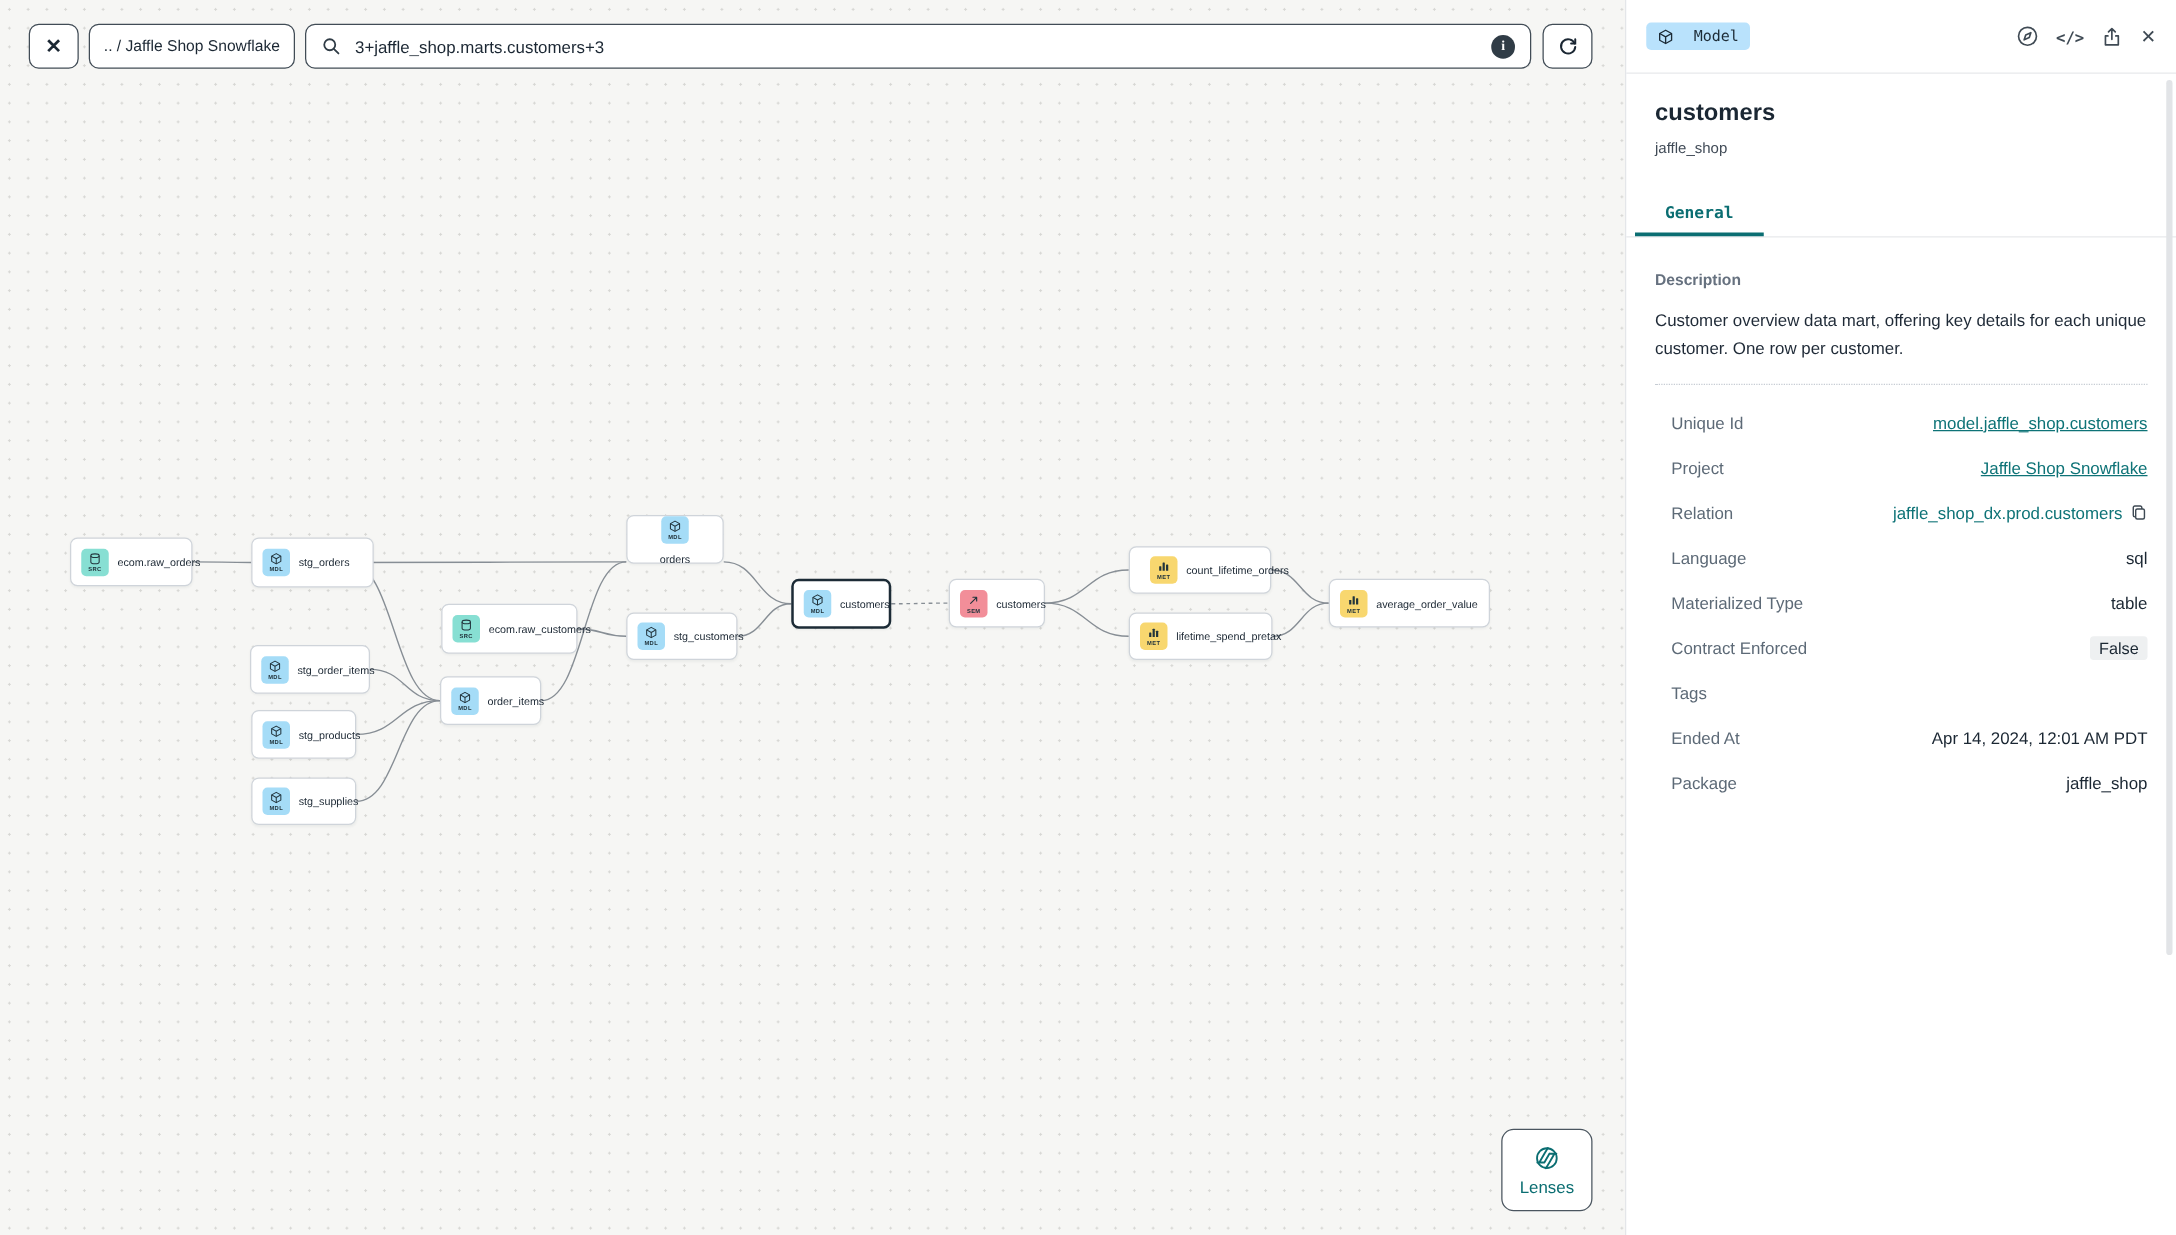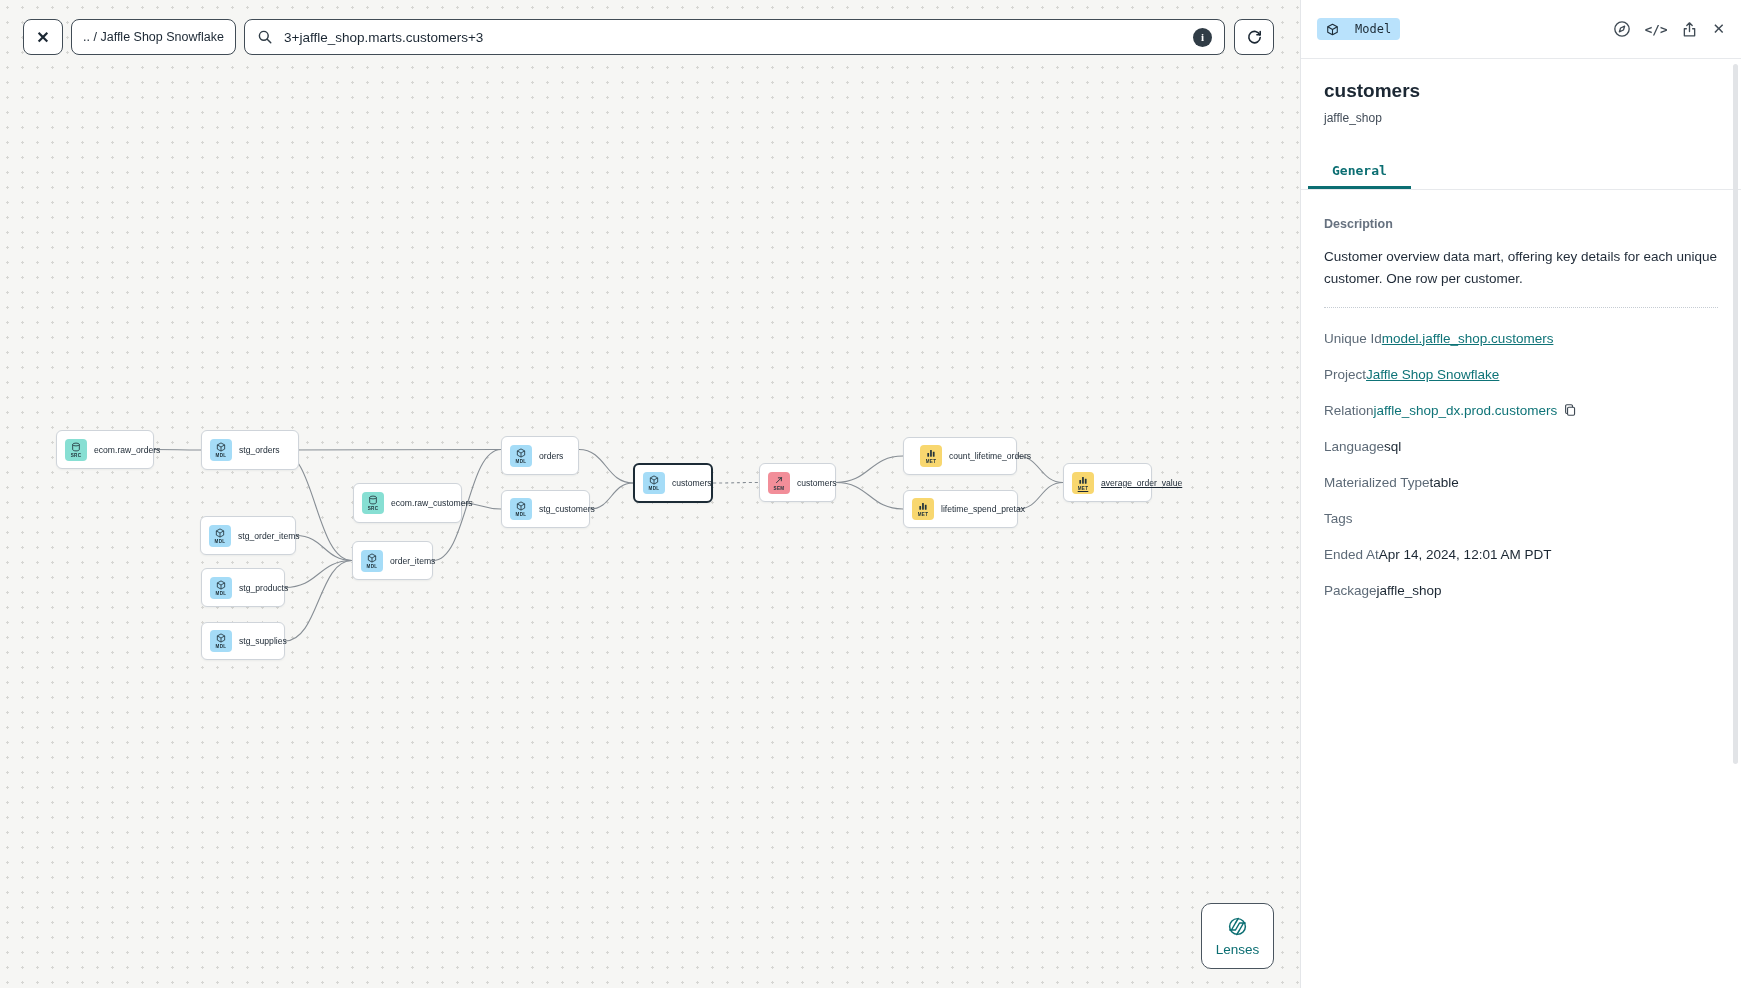--- a/index.html
+++ b/index.html
@@ -98,21 +98,21 @@
     display:inline-block;padding:9px 24px 8px;
     font-family:"DejaVu Sans Mono",monospace;font-size:13px;font-weight:700;
     color:#0b6e72;border-bottom:3px solid #0b6e72;cursor:pointer;
   }
 
   .p-content{padding:27px 23px 0;}
   .desc-label{font-size:12.5px;font-weight:700;color:#66717f;margin-bottom:15px;}
   .desc-text{font-size:13.5px;line-height:22px;color:#1f2a37;margin-bottom:17px;max-width:400px;}
   .dotted-sep{border:none;border-top:1px dotted #c6ccd3;margin:0 0 19px;}
 
-  .drow{display:flex;align-items:center;min-height:22px;margin-bottom:14px;}
+  .drow{display:flex;align-items:center;justify-content:space-between;min-height:22px;margin-bottom:14px;margin-left:13px;}
   .dlabel{font-size:13.5px;color:#5d6a77;}
   .dvalue{font-size:13.5px;color:#1b2733;text-align:right;display:flex;align-items:center;gap:6px;}
   .dvalue a{color:#0e7377;text-decoration:underline;cursor:pointer;}
   .dvalue a.nounder{text-decoration:none;}
   .copy-ic{color:#3f4a54;cursor:pointer;display:flex;}
   .kv-badge{background:#eef0f1;border-radius:3px;padding:2px 7px;font-size:13px;color:#1b2733;}
   .pill{
     background:#e1f8ec;border:1px solid #aee6c9;border-radius:999px;
     padding:3px 14px;font-size:13.5px;color:#136c52;
   }
@@ -206,21 +206,21 @@
       <div class="node" style="left: 201px; top: 622px; width: 84px; height: 38px;">
         <span class="nbadge model">
           <svg viewBox="0 0 12 12" fill="none" stroke="currentColor" stroke-width="1" stroke-linejoin="round">
             <path d="M6 1.1 10.4 3.5v5L6 10.9 1.6 8.5v-5Z"></path>
             <path d="M1.6 3.5 6 6l4.4-2.5M6 6v4.9"></path>
           </svg>
           <span class="blabel">MDL</span>
         </span>
         <span class="nlabel">stg_supplies</span>
       </div>
-      <div class="node" style="left: 501px; top: 436px; width: 78px; height: 39px;">
+      <div class="node" style="left: 501px; top: 412px; width: 78px; height: 39px; flex-direction: column;">
         <span class="nbadge model">
           <svg viewBox="0 0 12 12" fill="none" stroke="currentColor" stroke-width="1" stroke-linejoin="round">
             <path d="M6 1.1 10.4 3.5v5L6 10.9 1.6 8.5v-5Z"></path>
             <path d="M1.6 3.5 6 6l4.4-2.5M6 6v4.9"></path>
           </svg>
           <span class="blabel">MDL</span>
         </span>
         <span class="nlabel">orders</span>
       </div>
       <div class="node" style="left: 501px; top: 490px; width: 89px; height: 38px;">
@@ -267,21 +267,21 @@
         <span class="nbadge metric">
           <svg viewBox="0 0 12 12" fill="currentColor">
             <rect x="1.6" y="6" width="2.1" height="4.4" rx=".4"></rect>
             <rect x="4.9" y="2.4" width="2.1" height="8" rx=".4"></rect>
             <rect x="8.2" y="4.4" width="2.1" height="6" rx=".4"></rect>
           </svg>
           <span class="blabel">MET</span>
         </span>
         <span class="nlabel">lifetime_spend_pretax</span>
       </div>
-      <div class="node" style="left: 1063px; top: 463px; width: 89px; height: 39px; text-decoration: underline;">
+      <div class="node" style="left: 1063px; top: 463px; width: 129px; height: 39px;">
         <span class="nbadge metric">
           <svg viewBox="0 0 12 12" fill="currentColor">
             <rect x="1.6" y="6" width="2.1" height="4.4" rx=".4"></rect>
             <rect x="4.9" y="2.4" width="2.1" height="8" rx=".4"></rect>
             <rect x="8.2" y="4.4" width="2.1" height="6" rx=".4"></rect>
           </svg>
           <span class="blabel">MET</span>
         </span>
         <span class="nlabel">average_order_value</span>
       </div>
@@ -396,20 +396,26 @@
             <span>sql</span>
           </span>
         </div>
         <div class="drow">
           <span class="dlabel">Materialized Type</span>
           <span class="dvalue">
             <span>table</span>
           </span>
         </div>
         <div class="drow">
+          <span class="dlabel">Contract Enforced</span>
+          <span class="dvalue">
+            <span class="kv-badge">False</span>
+          </span>
+        </div>
+        <div class="drow">
           <span class="dlabel">Tags</span>
           <span class="dvalue">
             <span></span>
           </span>
         </div>
         <div class="drow">
           <span class="dlabel">Ended At</span>
           <span class="dvalue">
             <span>Apr 14, 2024, 12:01 AM PDT</span>
           </span>

